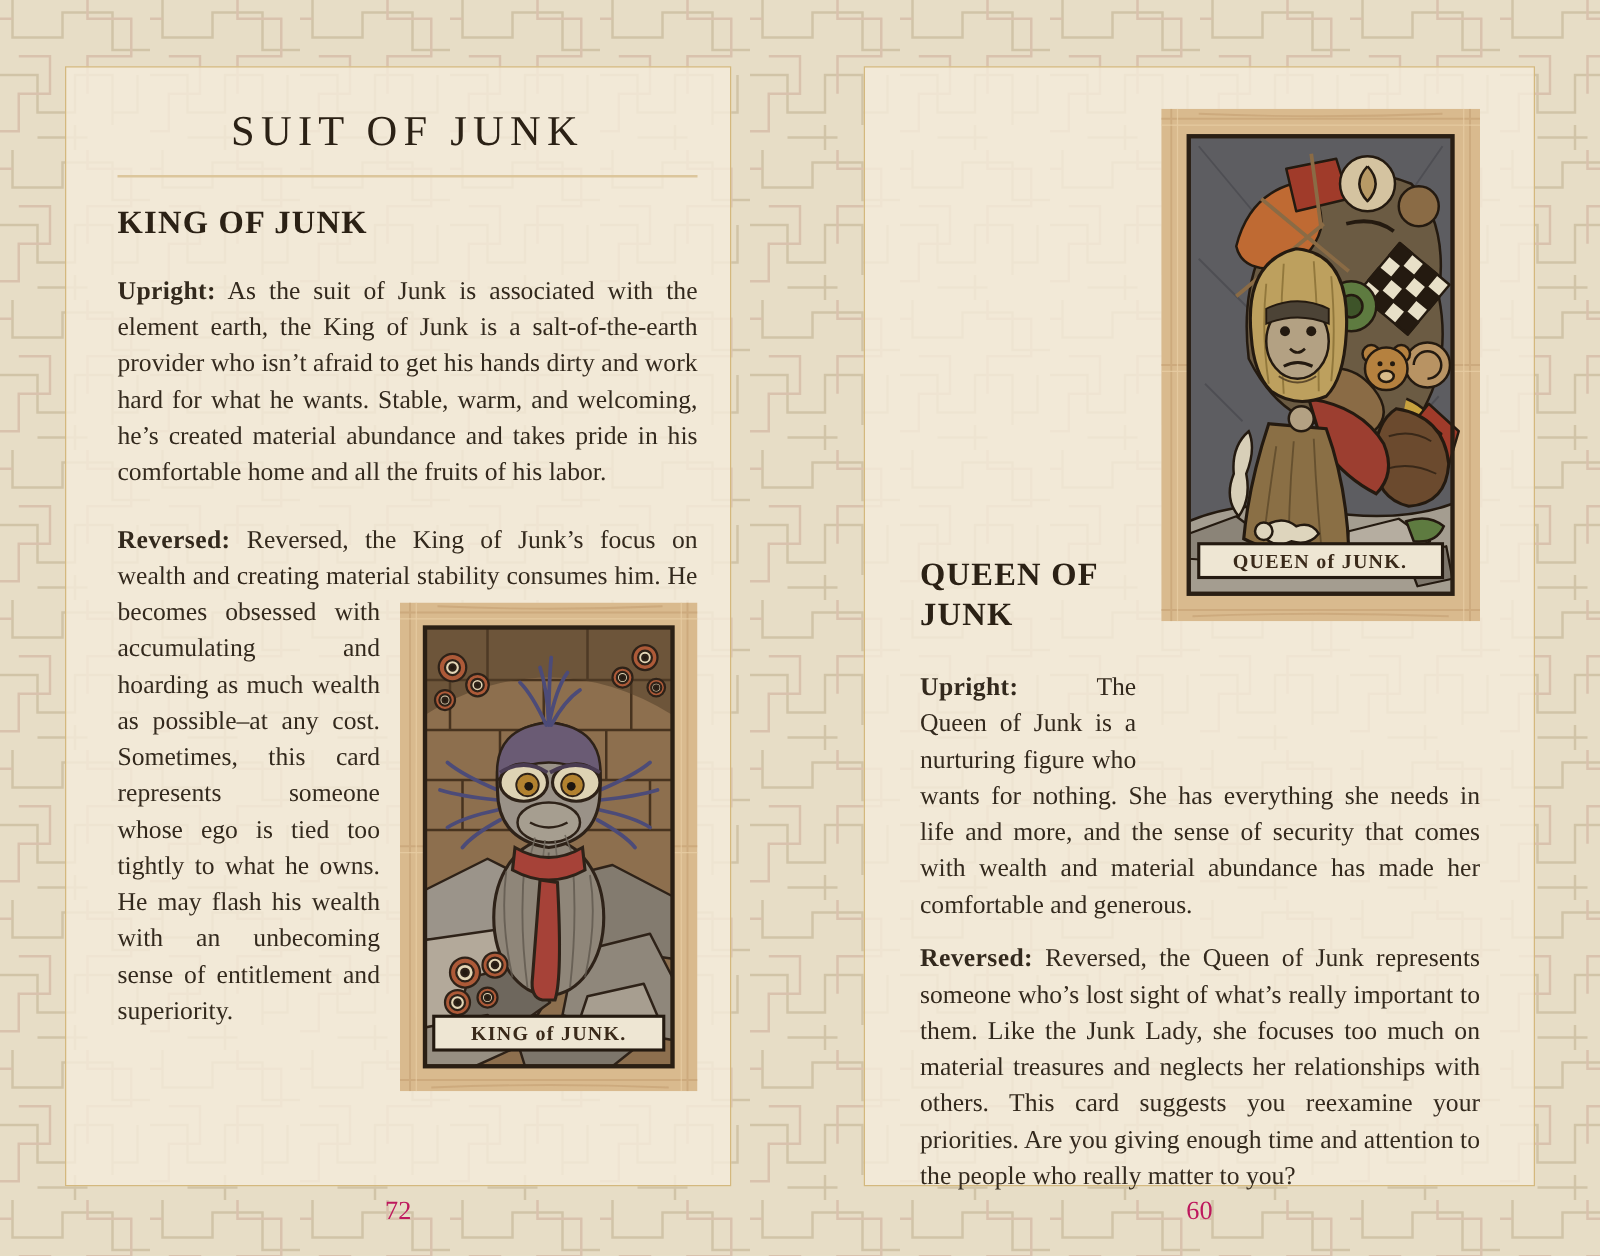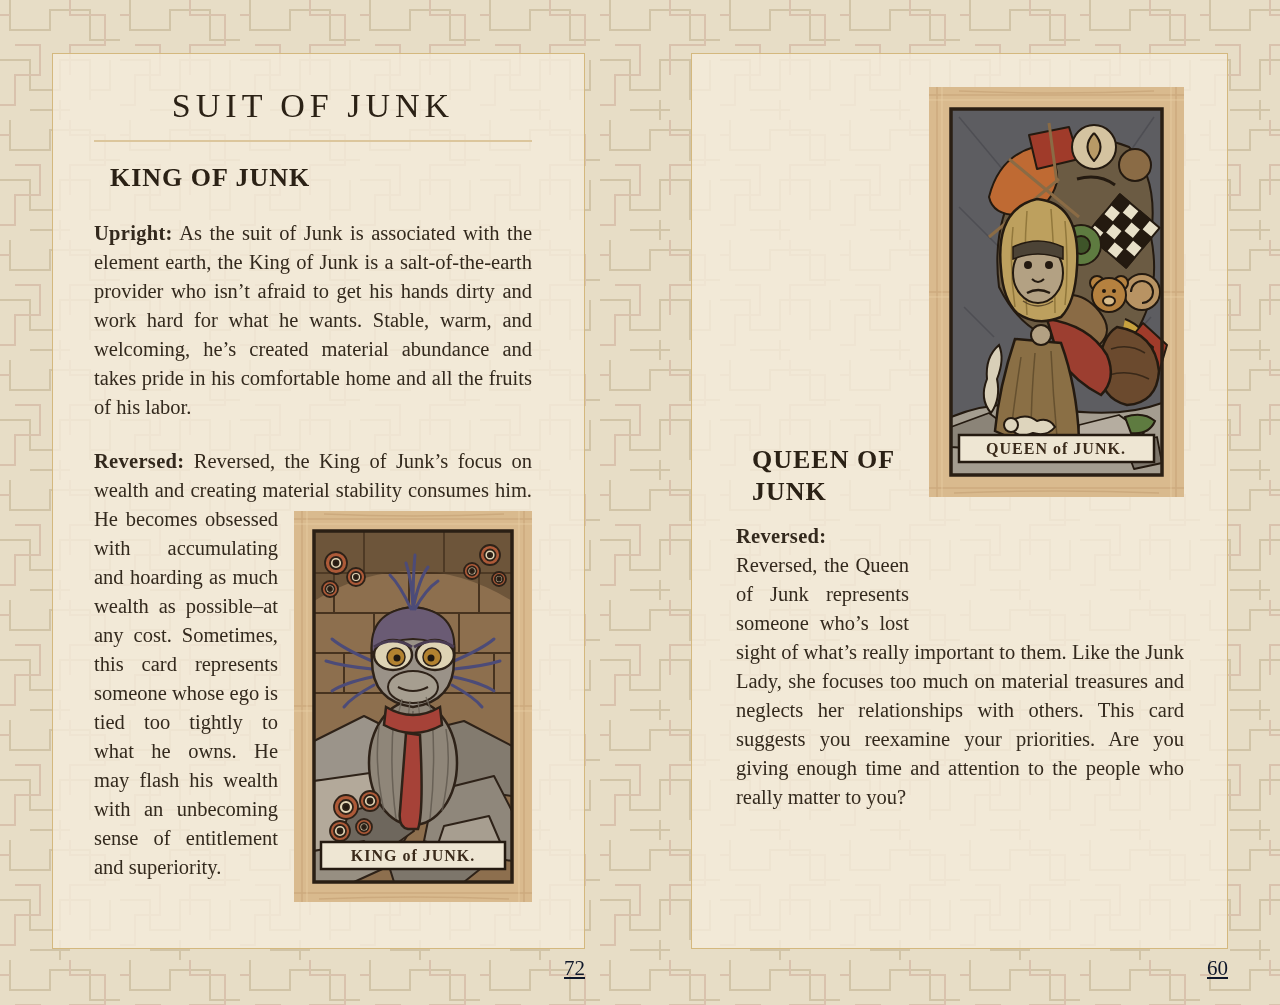--- a/index.html
+++ b/index.html
@@ -8,45 +8,45 @@
     background:#e7ddc6;
     font-family:"Liberation Serif", serif;
     color:#33291d;
   }
   #maze-bg{position:absolute;left:0;top:0;width:1280px;height:1005px;}
   .page{
     position:absolute;top:53px;height:896px;box-sizing:border-box;
     background:rgba(244,236,218,0.82);
     border:1.5px solid #d4b87e;
   }
-  .page-left{left:52px;width:533px;padding:30px 52px 0 41px;}
+  .page-left{left:52px;width:533px;padding:30px 26px 0 41px;}
   .page-right{left:691px;width:537px;padding:30px 43px 0 44px;}
   .suit-title{
     text-align:center;font-size:34px;letter-spacing:5px;
     color:#2b2115;margin:2px 0 0 0;font-weight:normal;line-height:40px;
   }
   .title-rule{border:none;border-top:2px solid #dcc69c;margin:14px 0 0 0;}
   .card-heading{
     font-size:26px;font-weight:bold;letter-spacing:1px;color:#2b2115;
-    margin:20px 0 0 16px;line-height:32px;
+    margin:20px 0 0 0;line-height:32px;
   }
   .body-par{
     font-size:20.5px;line-height:29px;text-align:justify;
     margin:25px 0 0 0;
   }
   .body-par b{letter-spacing:0.3px;}
   .float-spacer{float:right;width:0;height:64px;}
   .card-float-left{float:right;clear:right;width:238px;height:484px;margin:0 0 2px 16px;}
   .card-float-right{float:right;width:255px;height:504px;margin:3px 0 25px 20px;}
   .qheading{margin-top:360px;}
   .qupright{margin-top:28px;}
   .qreversed{margin-top:14px;}
   .page-num{
-    position:absolute;top:956px;text-align:right;
-    font-size:21px;color:#0f172a;text-decoration:underline;
+    position:absolute;top:956px;text-align:center;
+    font-size:21px;color:#be185d;
   }
   .page-num-left{left:52px;width:533px;}
   .page-num-right{left:691px;width:537px;}
   svg text{font-family:"Liberation Serif", serif;}
 </style>
 </head>
 <body>
 
 <svg id="maze-bg" xmlns="http://www.w3.org/2000/svg">
   <defs>
@@ -283,18 +283,19 @@
 
       <g>
         <rect x="30" y="348" width="195" height="27" fill="#eee6d3" stroke="#241a10" stroke-width="2.5"></rect>
         <text x="127" y="367" text-anchor="middle" font-size="16" font-weight="bold" letter-spacing="1" fill="#3a2a1a">QUEEN of JUNK.</text>
       </g>
     </svg>
   </span>
 
   <h2 class="card-heading qheading">QUEEN OF JUNK</h2>
 
+  <p class="body-par qupright"><b>Upright:</b> <span>The Queen of Junk is a nurturing figure who wants for nothing. She has everything she needs in life and more, and the sense of security that comes with wealth and material abundance has made her comfortable and generous.</span></p>
 
   <p class="body-par qreversed"><b>Reversed:</b> <span>Reversed, the Queen of Junk represents someone who’s lost sight of what’s really important to them. Like the Junk Lady, she focuses too much on material treasures and neglects her relationships with others. This card suggests you reexamine your priorities. Are you giving enough time and attention to the people who really matter to you?</span></p>
 </div>
 
 <div class="page-num page-num-left">72</div>
 <div class="page-num page-num-right">60</div>
 
 </body></html>

